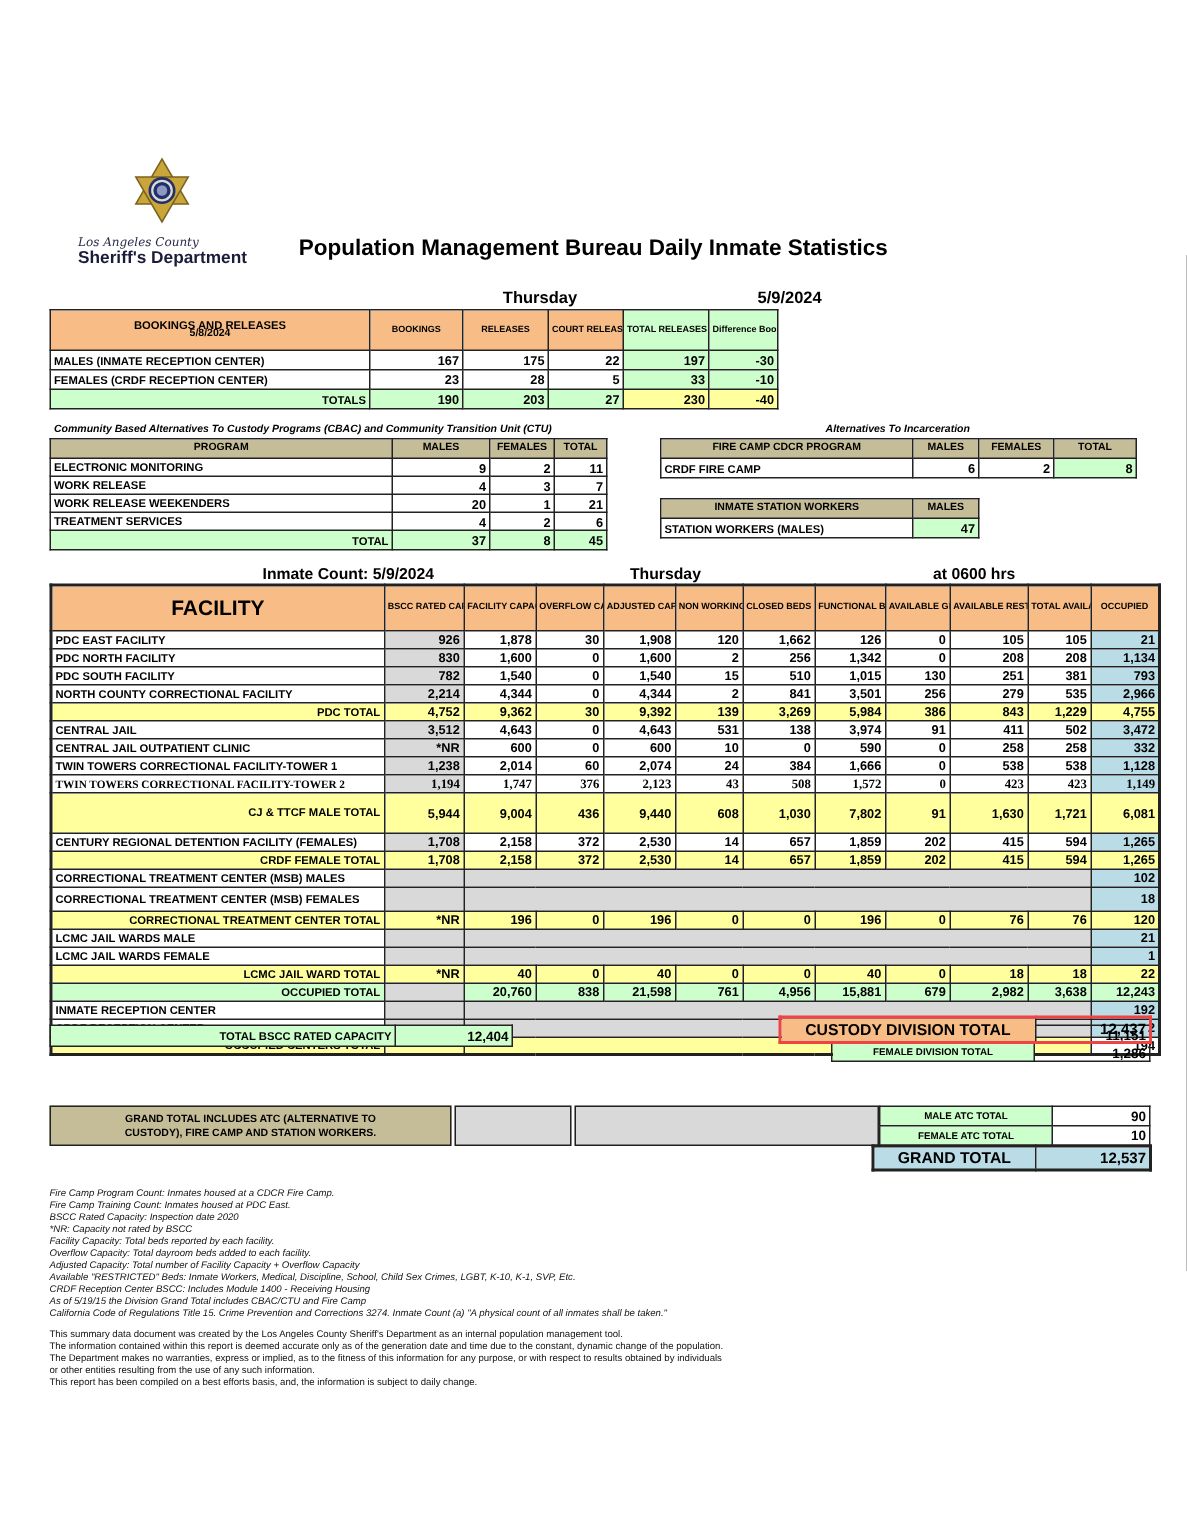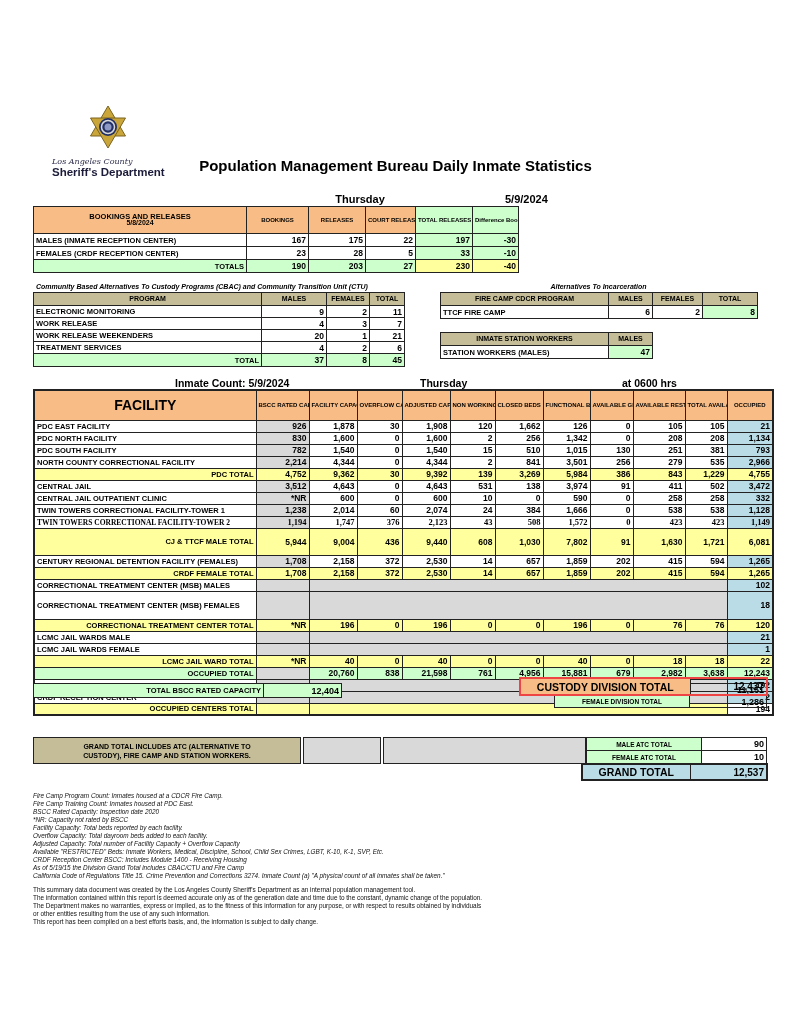--- a/index.html
+++ b/index.html
@@ -165,21 +165,21 @@
         <col style="width:55px">
       </colgroup>
     <tbody id="fire-body">
         <tr style="height: 13px;">
           <td class="hd bg-tan" style="font-size:7px;">FIRE CAMP CDCR PROGRAM</td>
           <td class="hd bg-tan" style="font-size:7px;">MALES</td>
           <td class="hd bg-tan" style="font-size:7px;">FEMALES</td>
           <td class="hd bg-tan" style="font-size:7px;">TOTAL</td>
         </tr>
         <tr style="height: 13px;">
-          <td class="lbl">TTCF FIRE CAMP</td>
+          <td class="lbl">CRDF FIRE CAMP</td>
           <td class="num ">6</td>
           <td class="num ">2</td>
           <td class="num bg-green">8</td>
         </tr>
       </tbody>
   </table>
   <table class="t abs" style="top:332px;left:440px;width:212px;">
     <colgroup>
         <col style="width:168px">
         <col style="width:44px">
@@ -397,21 +397,21 @@
           <td class="num bg-yellow">415</td>
           <td class="num bg-yellow">594</td>
           <td class="num bg-yellow">1,265</td>
         </tr>
         <tr style="height: 12px;">
           <td class="lbl">CORRECTIONAL TREATMENT CENTER (MSB) MALES</td>
           <td class="num bg-gray"></td>
           <td class="num bg-gray" colspan="9"></td>
           <td class="num bg-blue">102</td>
         </tr>
-        <tr style="height: 28px;">
+        <tr style="height: 16px;">
           <td class="lbl">CORRECTIONAL TREATMENT CENTER (MSB) FEMALES</td>
           <td class="num bg-gray"></td>
           <td class="num bg-gray" colspan="9"></td>
           <td class="num bg-blue">18</td>
         </tr>
         <tr style="height: 12px;">
           <td class="rlbl bg-yellow">CORRECTIONAL TREATMENT CENTER  TOTAL</td>
           <td class="num bg-yellow">*NR</td>
           <td class="num bg-yellow">196</td>
           <td class="num bg-yellow">0</td>

